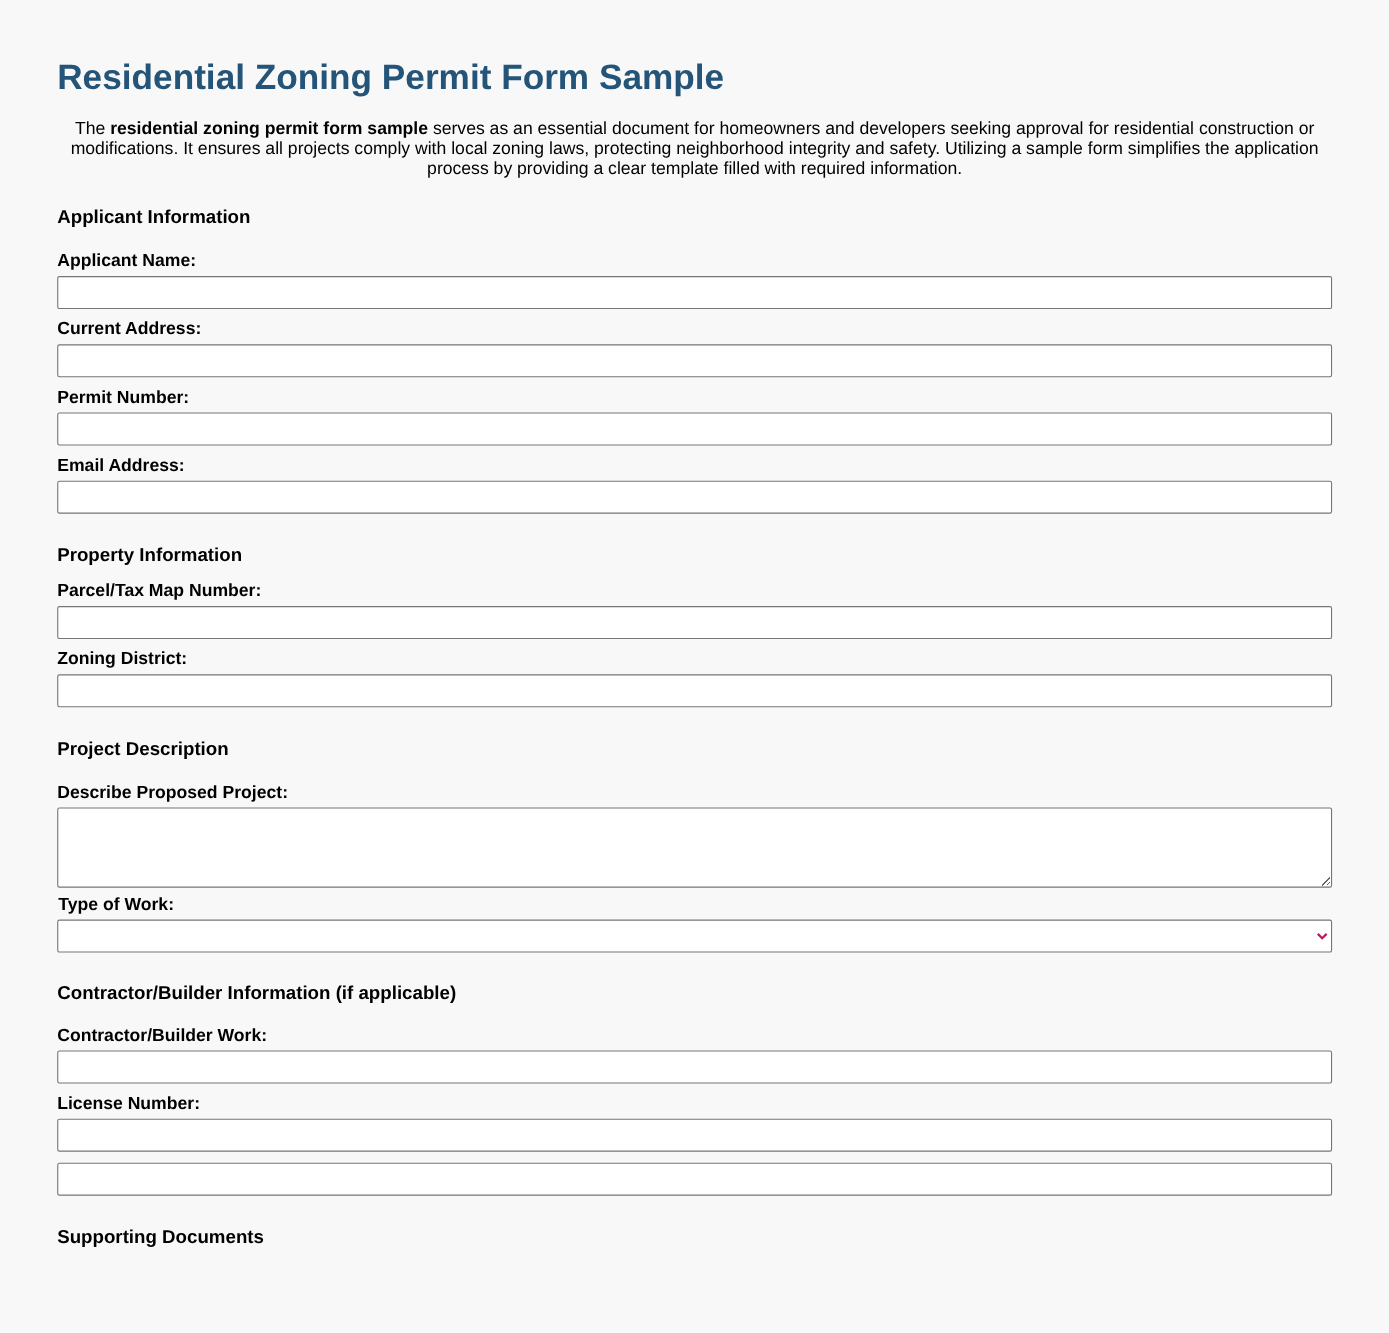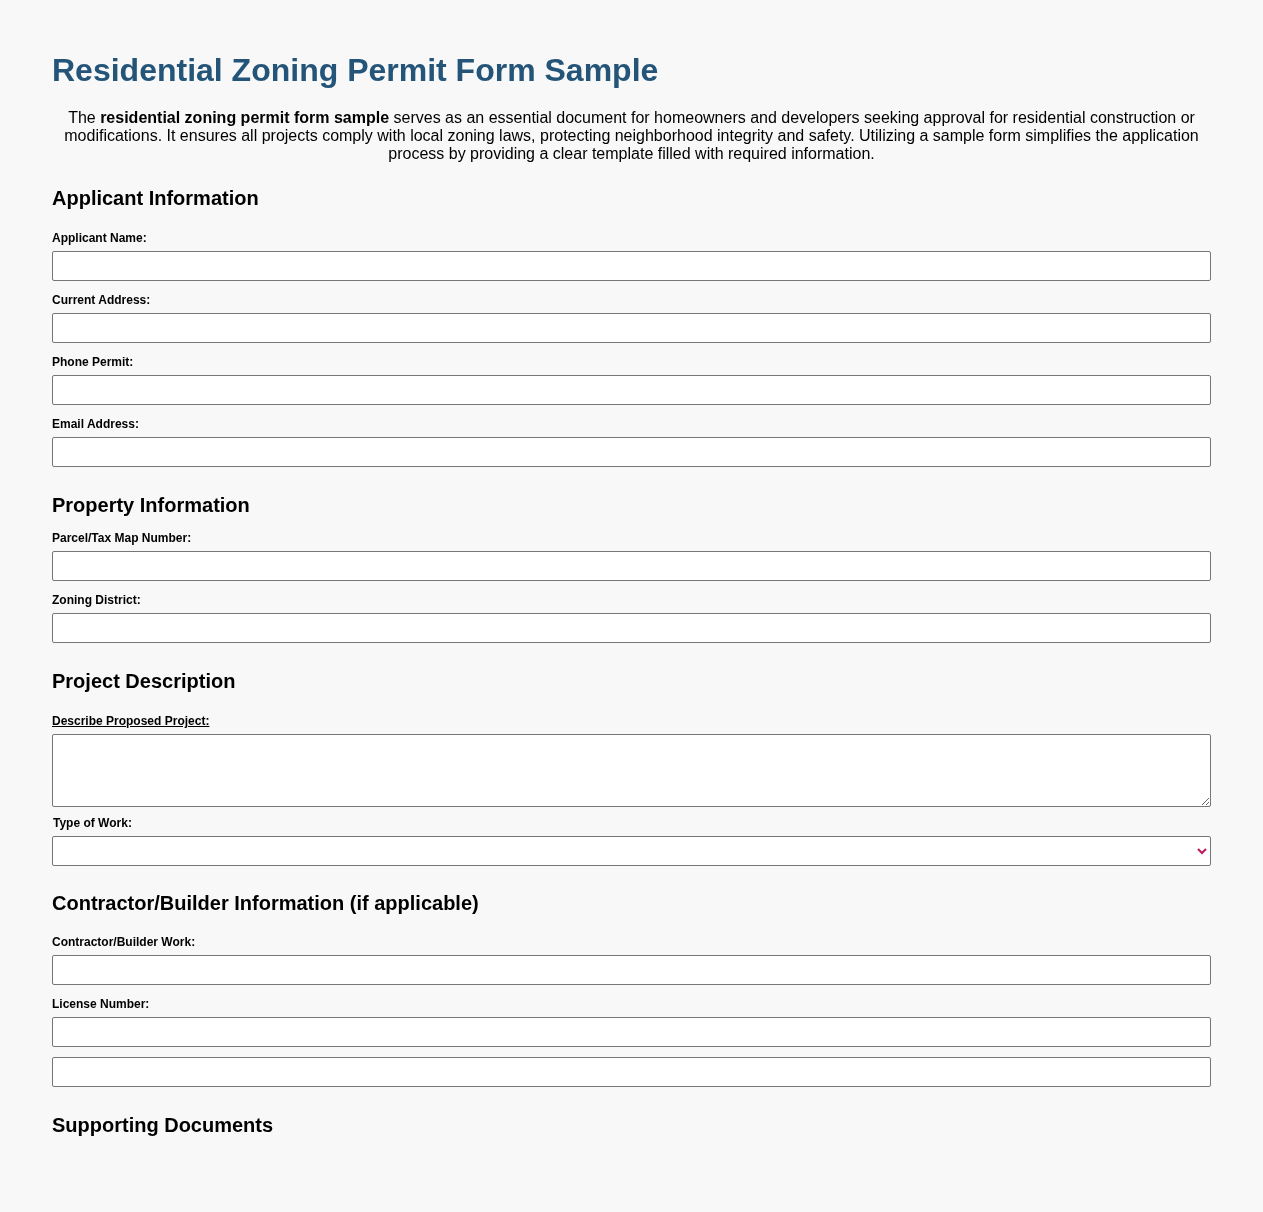--- a/index.html
+++ b/index.html
@@ -23,28 +23,28 @@
   }
   .intro {
     font-size: 16px;
     line-height: 18px;
     margin: 19px 0 0 0;
     width: 1159px;
     text-align: center;
   }
   .intro b { font-weight: bold; }
   h2 {
-    font-size: 20px;
+    font-size: 17px;
     font-weight: bold;
     margin: 0;
     line-height: 28px;
   }
   label.field-label {
     display: block;
-    font-size: 12px;
+    font-size: 16px;
     font-weight: bold;
     line-height: 18px;
   }
   .text-input {
     display: block;
     box-sizing: border-box;
     width: 1159px;
     height: 30px;
     border: 1px solid #767676;
     border-radius: 2px;
@@ -93,21 +93,21 @@
     <h2 style="margin-top:21px;">Applicant Information</h2>
     <div style="margin-top:17px;">
       <label class="field-label">Applicant Name:</label>
       <input class="text-input" type="text" value="" style="">
     </div>
     <div style="margin-top:10px;">
       <label class="field-label">Current Address:</label>
       <input class="text-input" type="text" value="" style="">
     </div>
     <div style="margin-top:10px;">
-      <label class="field-label">Phone Permit:</label>
+      <label class="field-label">Permit Number:</label>
       <input class="text-input" type="text" value="" style="">
     </div>
     <div style="margin-top:10px;">
       <label class="field-label">Email Address:</label>
       <input class="text-input" type="text" value="" style="">
     </div>
   </section>
 
   <section>
     <h2 style="margin-top:24px;">Property Information</h2>
@@ -116,21 +116,21 @@
       <input class="text-input" type="text" value="" style="">
     </div>
     <div style="margin-top:10px;">
       <label class="field-label">Zoning District:</label>
       <input class="text-input" type="text" value="" style="">
     </div>
   </section>
 
   <section>
     <h2 style="margin-top:24px;">Project Description</h2>
-    <div style="margin-top:17px;text-decoration:underline;">
+    <div style="margin-top:17px;">
       <label class="field-label">Describe Proposed Project:</label>
       <textarea class="textarea" style=""></textarea>
     </div>
     <div style="margin-top:7px;">
       <label class="field-label" style="padding-left:1px;">Type of Work:</label>
       <select class="select">
         <option selected="">New Construction</option>
       </select>
     </div>
   </section>

